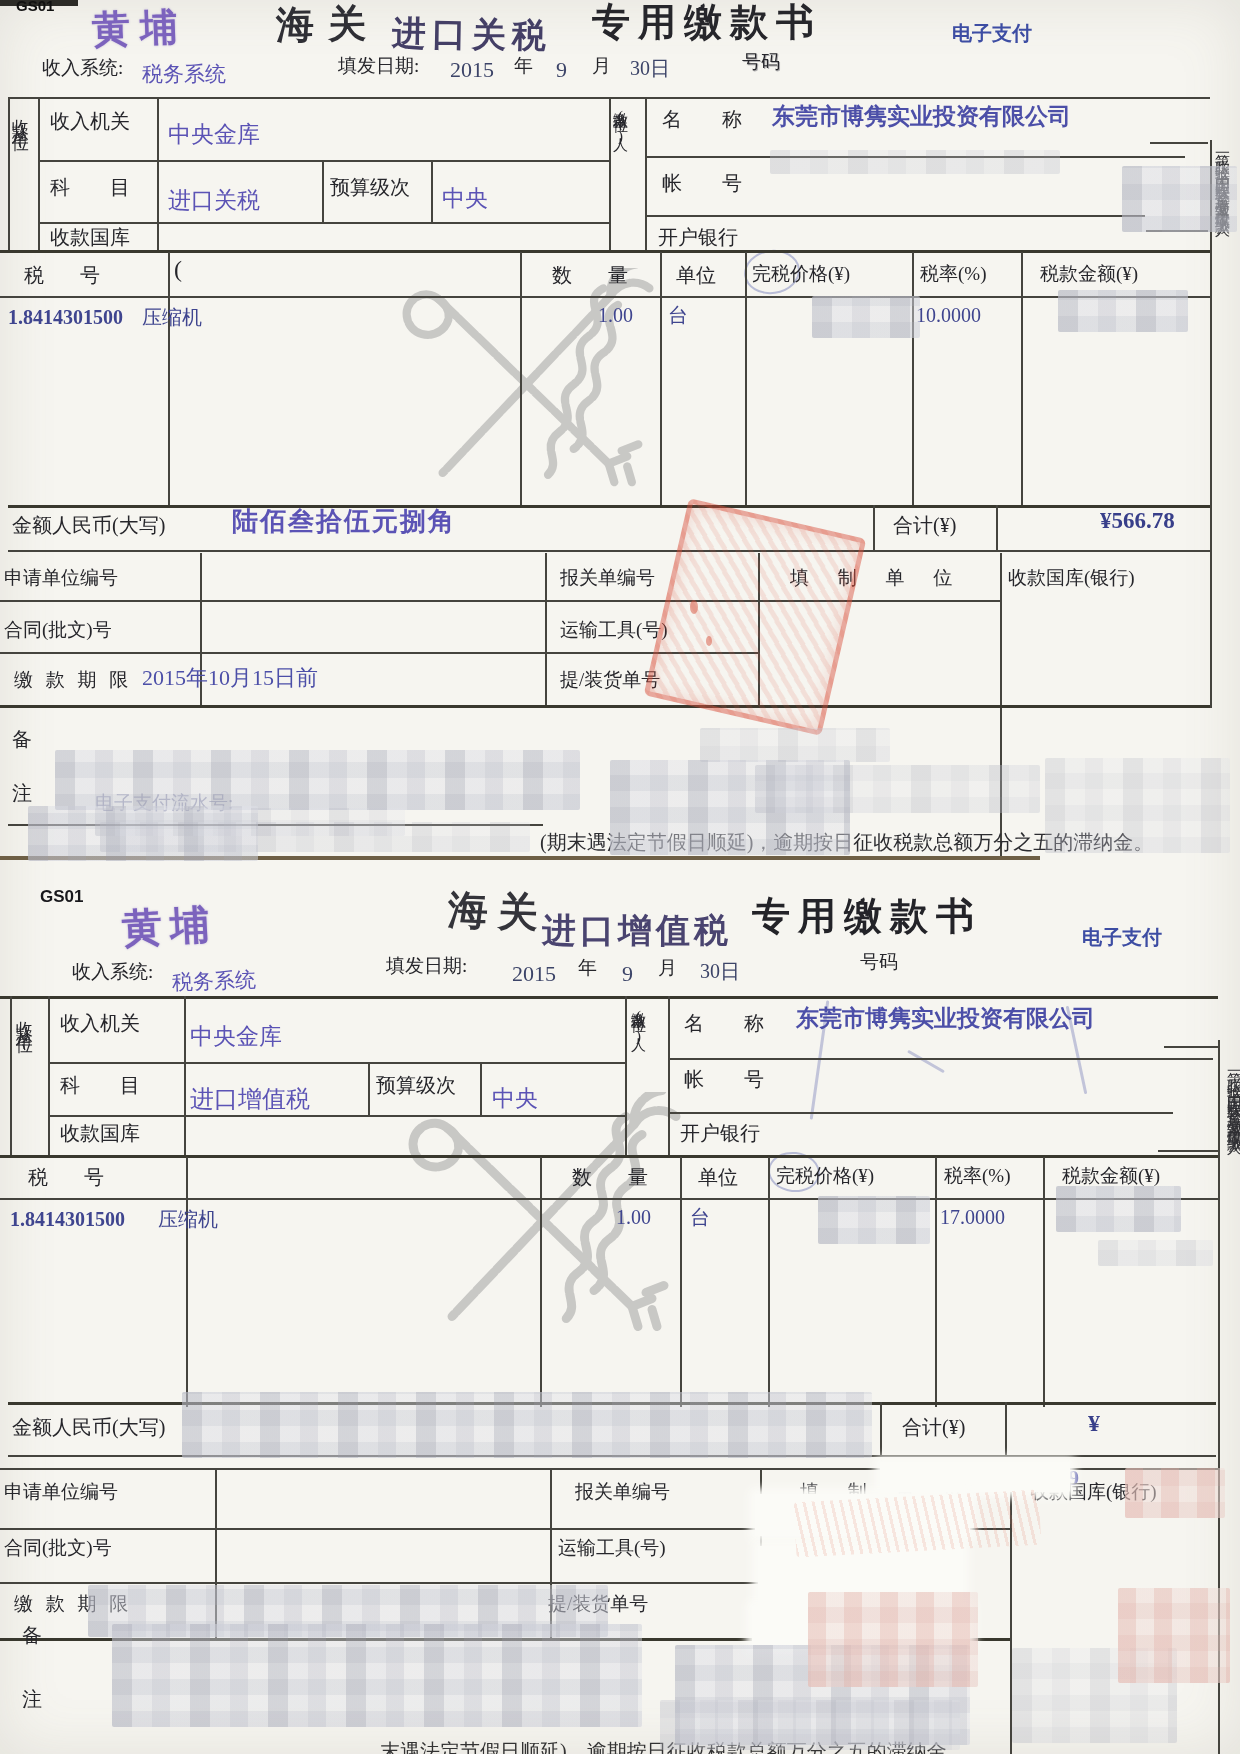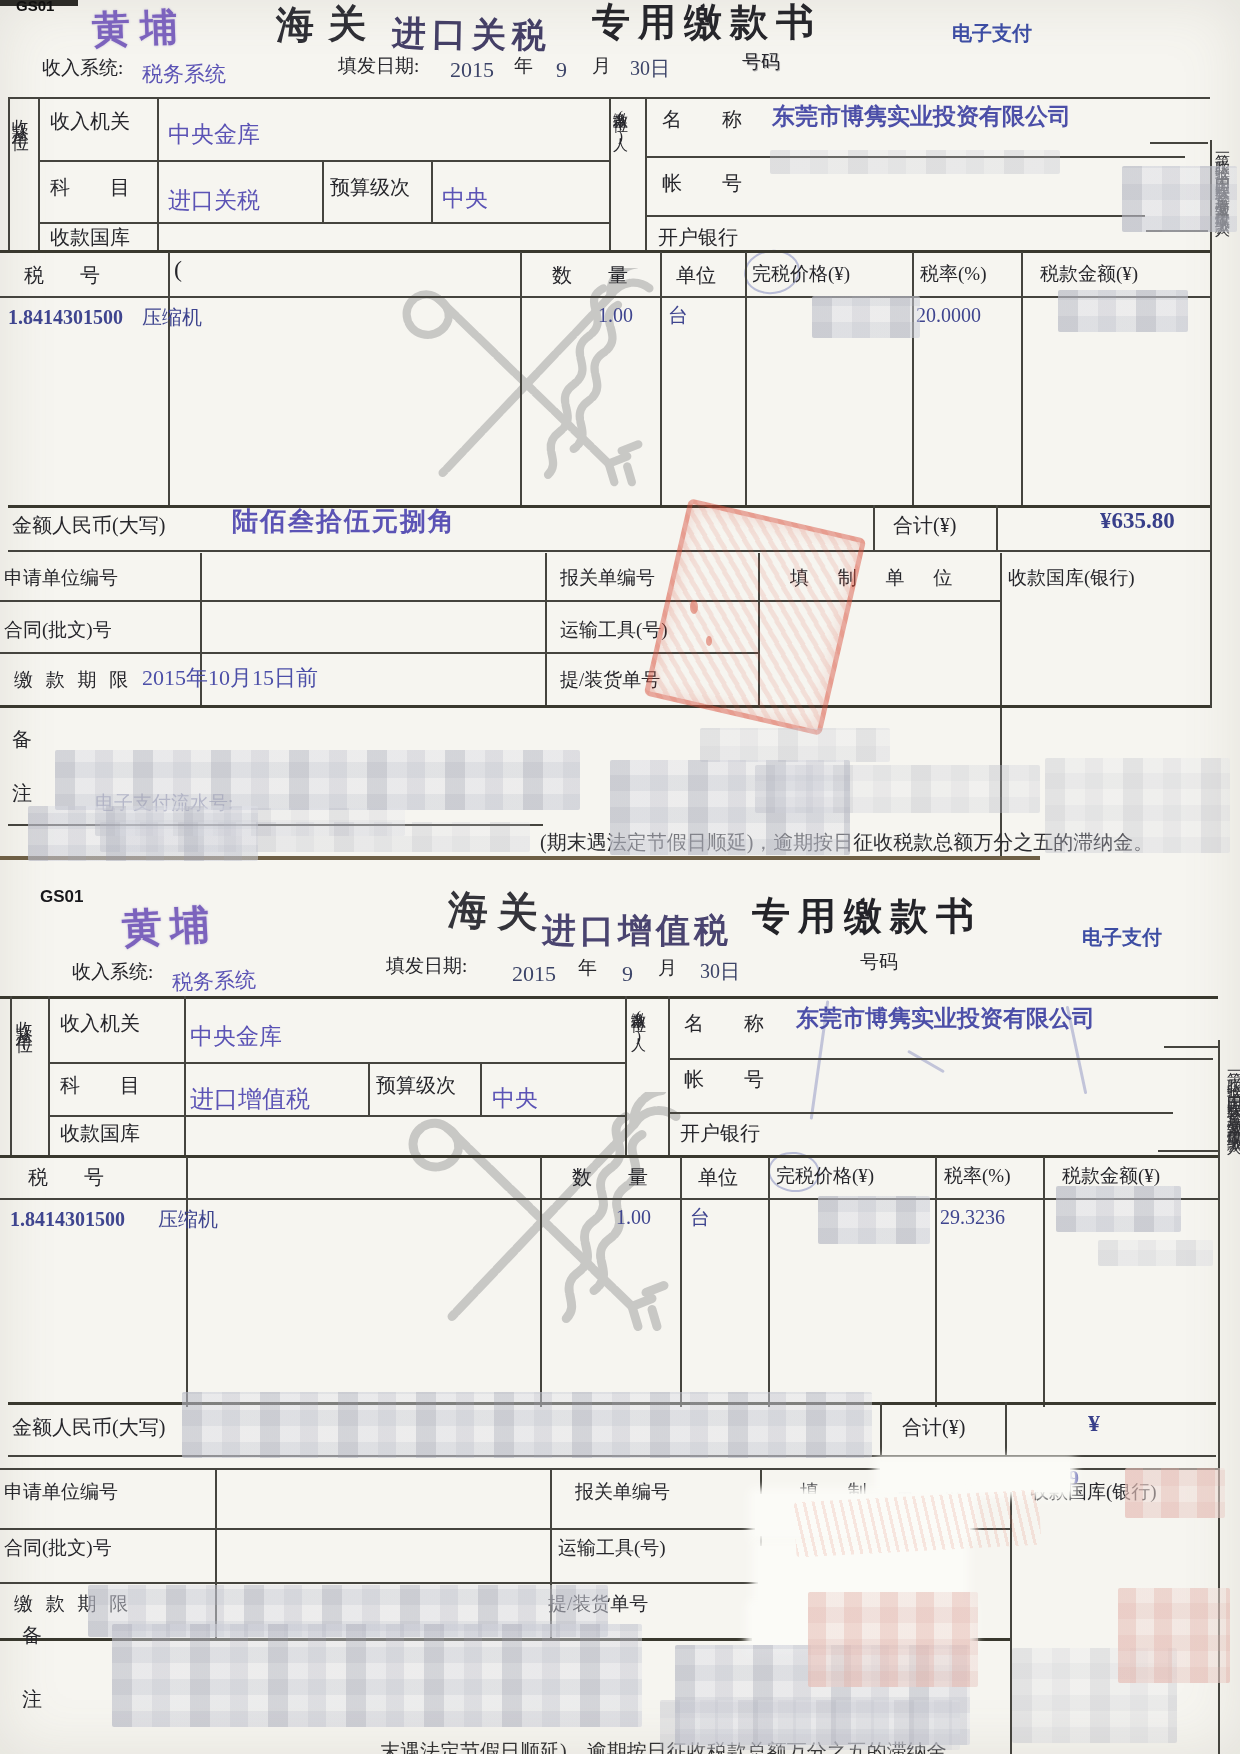--- a/index.html
+++ b/index.html
@@ -91,38 +91,38 @@
     <span class="t" style="left:676px;top:264px;font-size:20px;">单位</span>
     <span class="t" style="left:752px;top:264px;font-size:19px;">完税价格(¥)</span>
     <span class="t" style="left:920px;top:264px;font-size:19px;">税率(%)</span>
     <span class="t" style="left:1040px;top:264px;font-size:19px;">税款金额(¥)</span>
     <div class="ring-blue" style="left:744px;top:250px;width:52px;height:40px;transform:rotate(-8deg);"></div>
 
     <span class="t b" style="left:8px;top:306px;font-size:20px;color:#3f458f;">1.8414301500</span>
     <span class="t" style="left:142px;top:306px;font-size:20px;color:#3f458f;">压缩机</span>
     <span class="t" style="left:598px;top:304px;font-size:20px;color:#3f458f;">1.00</span>
     <span class="t" style="left:668px;top:304px;font-size:20px;color:#3f458f;">台</span>
-    <span class="t" style="left:916px;top:304px;font-size:20px;color:#3f458f;">20.0000</span>
+    <span class="t" style="left:916px;top:304px;font-size:20px;color:#3f458f;">10.0000</span>
 
     <svg class="wm" style="left:372px;top:268px;" width="300" height="240" viewBox="0 0 300 260">
       <g fill="none" stroke="#9c9c9c" stroke-width="9" opacity="0.5" stroke-linecap="round" stroke-dasharray="26 3">
         <path d="M60 34 L244 212"></path>
         <path d="M60 34 c-16 -14 -40 2 -34 22 c5 18 28 22 40 8 c10 -12 2 -26 -6 -30"></path>
         <path d="M244 212 l20 -8 m-20 8 l6 20 m8 -34 l18 -7 m-12 24 l5 17"></path>
         <path d="M246 30 L64 222"></path>
         <path d="M238 22 c-26 14 10 34 -16 52 c-24 17 8 34 -16 52 c-24 17 8 34 -16 52 c-22 16 6 32 -14 48"></path>
         <path d="M254 40 c-26 14 10 34 -16 52 c-24 17 8 34 -16 52 c-24 17 8 34 -16 52"></path>
         <path d="M246 30 c10 -16 30 -18 42 -8 m-42 8 c-2 -18 12 -32 28 -34"></path>
       </g>
     </svg>
 
     <span class="t" style="left:12px;top:514px;font-size:20px;">金额人民币(大写)</span>
     <span class="t b blue2" style="left:232px;top:508px;font-size:26px;letter-spacing:2px;">陆佰叁拾伍元捌角</span>
     <span class="t" style="left:893px;top:514px;font-size:20px;">合计(¥)</span>
-    <span class="t b" style="left:1100px;top:508px;font-size:23px;color:#383f8a;">¥635.80</span>
+    <span class="t b" style="left:1100px;top:508px;font-size:23px;color:#383f8a;">¥566.78</span>
 
     <span class="t" style="left:4px;top:568px;font-size:19px;">申请单位编号</span>
     <span class="t" style="left:560px;top:568px;font-size:19px;">报关单编号</span>
     <span class="t" style="left:790px;top:568px;font-size:19px;letter-spacing:12px;">填 制 单 位</span>
     <span class="t" style="left:1008px;top:568px;font-size:19px;">收款国库(银行)</span>
     <span class="t" style="left:4px;top:620px;font-size:19px;">合同(批文)号</span>
     <span class="t" style="left:560px;top:620px;font-size:19px;">运输工具(号)</span>
     <span class="t" style="left:14px;top:670px;font-size:19px;letter-spacing:4px;">缴 款 期 限</span>
     <span class="t blue" style="left:142px;top:666px;font-size:22px;">2015年10月15日前</span>
     <span class="t" style="left:560px;top:670px;font-size:19px;">提/装货单号</span>
@@ -180,21 +180,21 @@
     <span class="t" style="left:698px;top:1166px;font-size:20px;">单位</span>
     <span class="t" style="left:776px;top:1166px;font-size:19px;">完税价格(¥)</span>
     <span class="t" style="left:944px;top:1166px;font-size:19px;">税率(%)</span>
     <span class="t" style="left:1062px;top:1166px;font-size:19px;">税款金额(¥)</span>
     <div class="ring-blue" style="left:768px;top:1152px;width:48px;height:36px;transform:rotate(6deg);"></div>
 
     <span class="t b" style="left:10px;top:1208px;font-size:20px;color:#3f458f;">1.8414301500</span>
     <span class="t" style="left:158px;top:1208px;font-size:20px;color:#3f458f;">压缩机</span>
     <span class="t" style="left:616px;top:1206px;font-size:20px;color:#3f458f;">1.00</span>
     <span class="t" style="left:690px;top:1206px;font-size:20px;color:#3f458f;">台</span>
-    <span class="t" style="left:940px;top:1206px;font-size:20px;color:#3f458f;">29.3236</span>
+    <span class="t" style="left:940px;top:1206px;font-size:20px;color:#3f458f;">17.0000</span>
 
     <svg class="wm" style="left:388px;top:1092px;" width="300" height="265" viewBox="0 0 300 260">
       <g fill="none" stroke="#9c9c9c" stroke-width="9" opacity="0.5" stroke-linecap="round" stroke-dasharray="26 3">
         <path d="M60 34 L244 212"></path>
         <path d="M60 34 c-16 -14 -40 2 -34 22 c5 18 28 22 40 8 c10 -12 2 -26 -6 -30"></path>
         <path d="M244 212 l20 -8 m-20 8 l6 20 m8 -34 l18 -7 m-12 24 l5 17"></path>
         <path d="M246 30 L64 222"></path>
         <path d="M238 22 c-26 14 10 34 -16 52 c-24 17 8 34 -16 52 c-24 17 8 34 -16 52 c-22 16 6 32 -14 48"></path>
         <path d="M254 40 c-26 14 10 34 -16 52 c-24 17 8 34 -16 52 c-24 17 8 34 -16 52"></path>
         <path d="M246 30 c10 -16 30 -18 42 -8 m-42 8 c-2 -18 12 -32 28 -34"></path>

